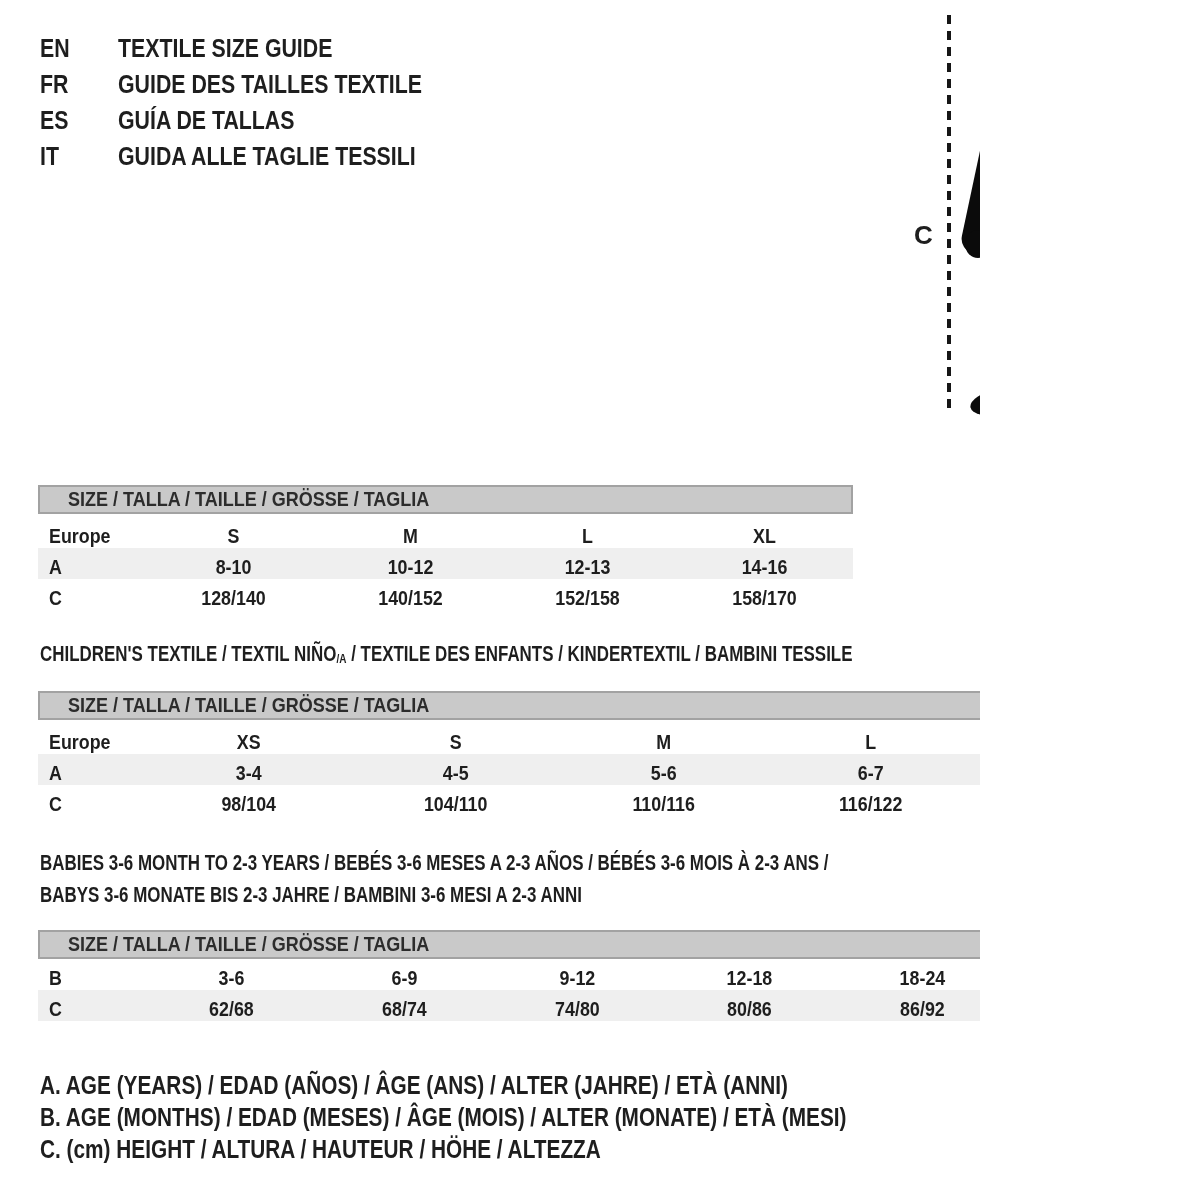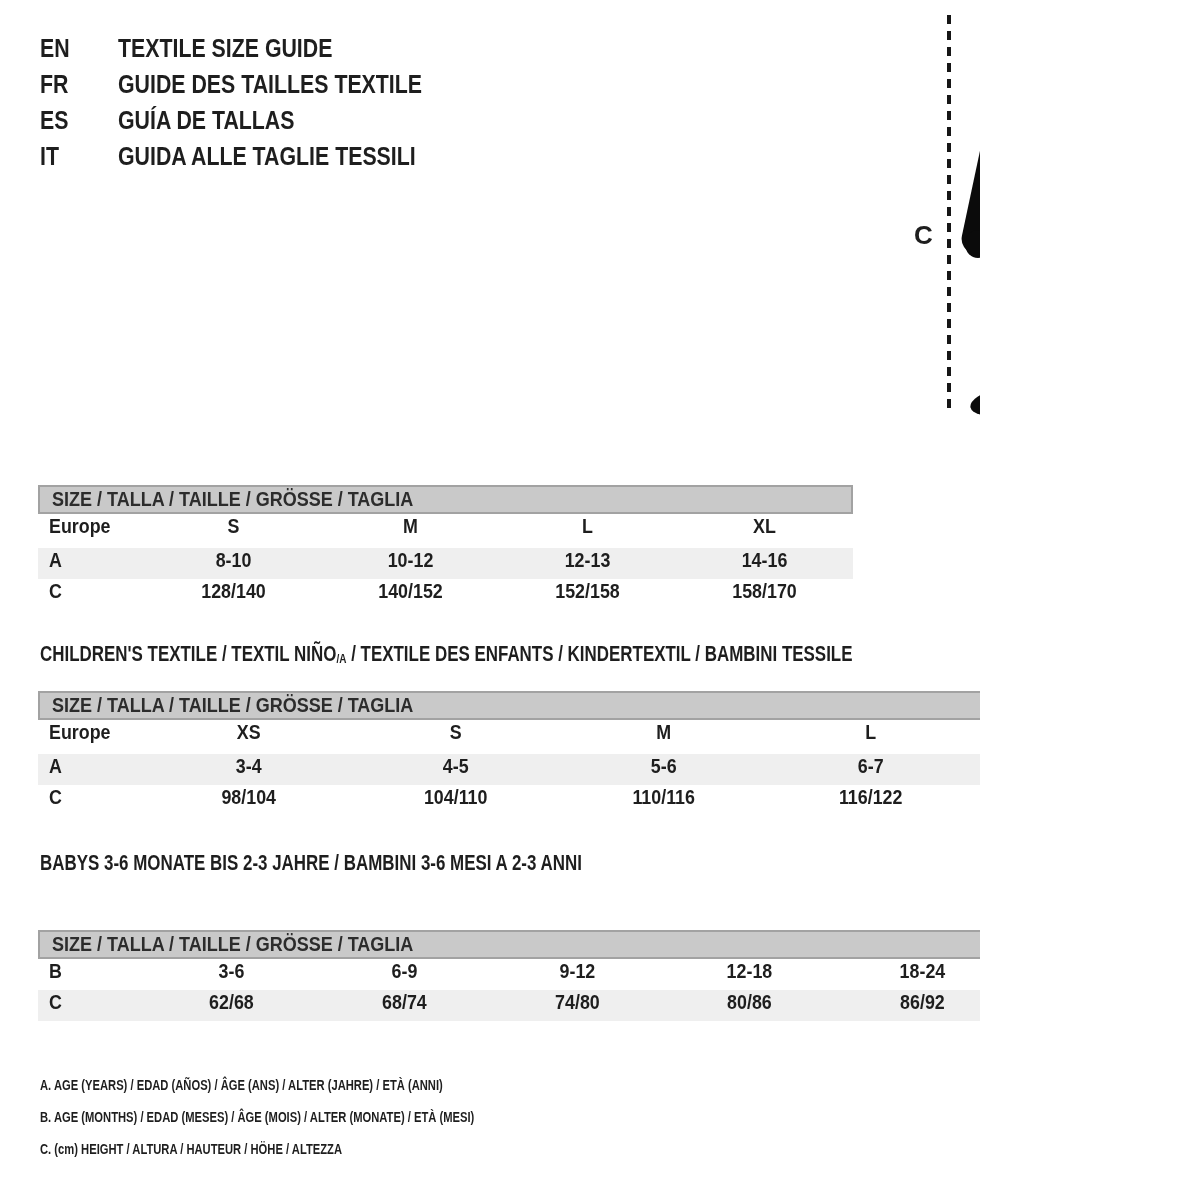--- a/index.html
+++ b/index.html
@@ -28,32 +28,32 @@
   .title-1{top:433px;}
   .title-2{top:641px;text-align:right;}
   .title-3{top:847px;line-height:32px;}
 
   
   .table{position:absolute;left:38px;}
   .t1{top:485px;width:815px;}
   .t2{top:691px;width:1144px;}
   .t3{top:930px;width:1144px;}
   .sizebar{height:29px;background:#c9c9c9;border:2px solid #a2a2a2;box-sizing:border-box;
-           display:flex;align-items:center;padding-left:12px;color:#2c2c2c;}
+           display:flex;align-items:center;padding-left:28px;color:#2c2c2c;}
   .sizebar .cxl{font-size:20px;transform:scaleX(.9);}
-  .trow{display:flex;align-items:flex-start;height:31px;}
+  .trow{display:flex;align-items:flex-end;height:31px;}
   .trow.head{height:34px;}
   .trow.shade{background:#efefef;}
   .cell{font-size:21px;}
   .cell.label{width:107px;padding-left:13px;box-sizing:border-box;transform:scaleX(.85);transform-origin:0 50%;}
   .cell.val{flex:1;text-align:center;transform:scaleX(.85);transform-origin:50% 50%;}
 
   
   .legend{position:absolute;left:40px;top:1069px;}
-  .legend-line{height:32px;font-size:14px;display:flex;align-items:center;}
+  .legend-line{height:32px;font-size:26px;display:flex;align-items:center;}
   .legend-line .cxl{transform:scaleX(.8);}
 </style>
 </head>
 <body>
 
 <div class="sheet">
 
   <div class="langs">
     <div class="lang-row">
       <span class="lang-code cxl">EN</span>
@@ -164,20 +164,21 @@
       <div class="cell label">C</div>
       <div class="cell val">98/104</div>
       <div class="cell val">104/110</div>
       <div class="cell val">110/116</div>
       <div class="cell val">116/122</div>
       <div class="cell val">122/128</div>
     </div>
   </div>
 
   <div class="sec-title title-3">
+    <div><span class="cxl">BABIES 3-6 MONTH TO 2-3 YEARS / BEBÉS 3-6 MESES A 2-3 AÑOS / BÉBÉS 3-6 MOIS À 2-3 ANS /</span></div>
     <div><span class="cxl">BABYS 3-6 MONATE BIS 2-3 JAHRE / BAMBINI 3-6 MESI A 2-3 ANNI</span></div>
   </div>
   <div class="table t3">
     <div class="sizebar">
       <span class="cxl">SIZE / TALLA / TAILLE / GRÖSSE / TAGLIA</span>
     </div>
     <div class="trow">
       <div class="cell label">B</div>
       <div class="cell val">3-6</div>
       <div class="cell val">6-9</div>

